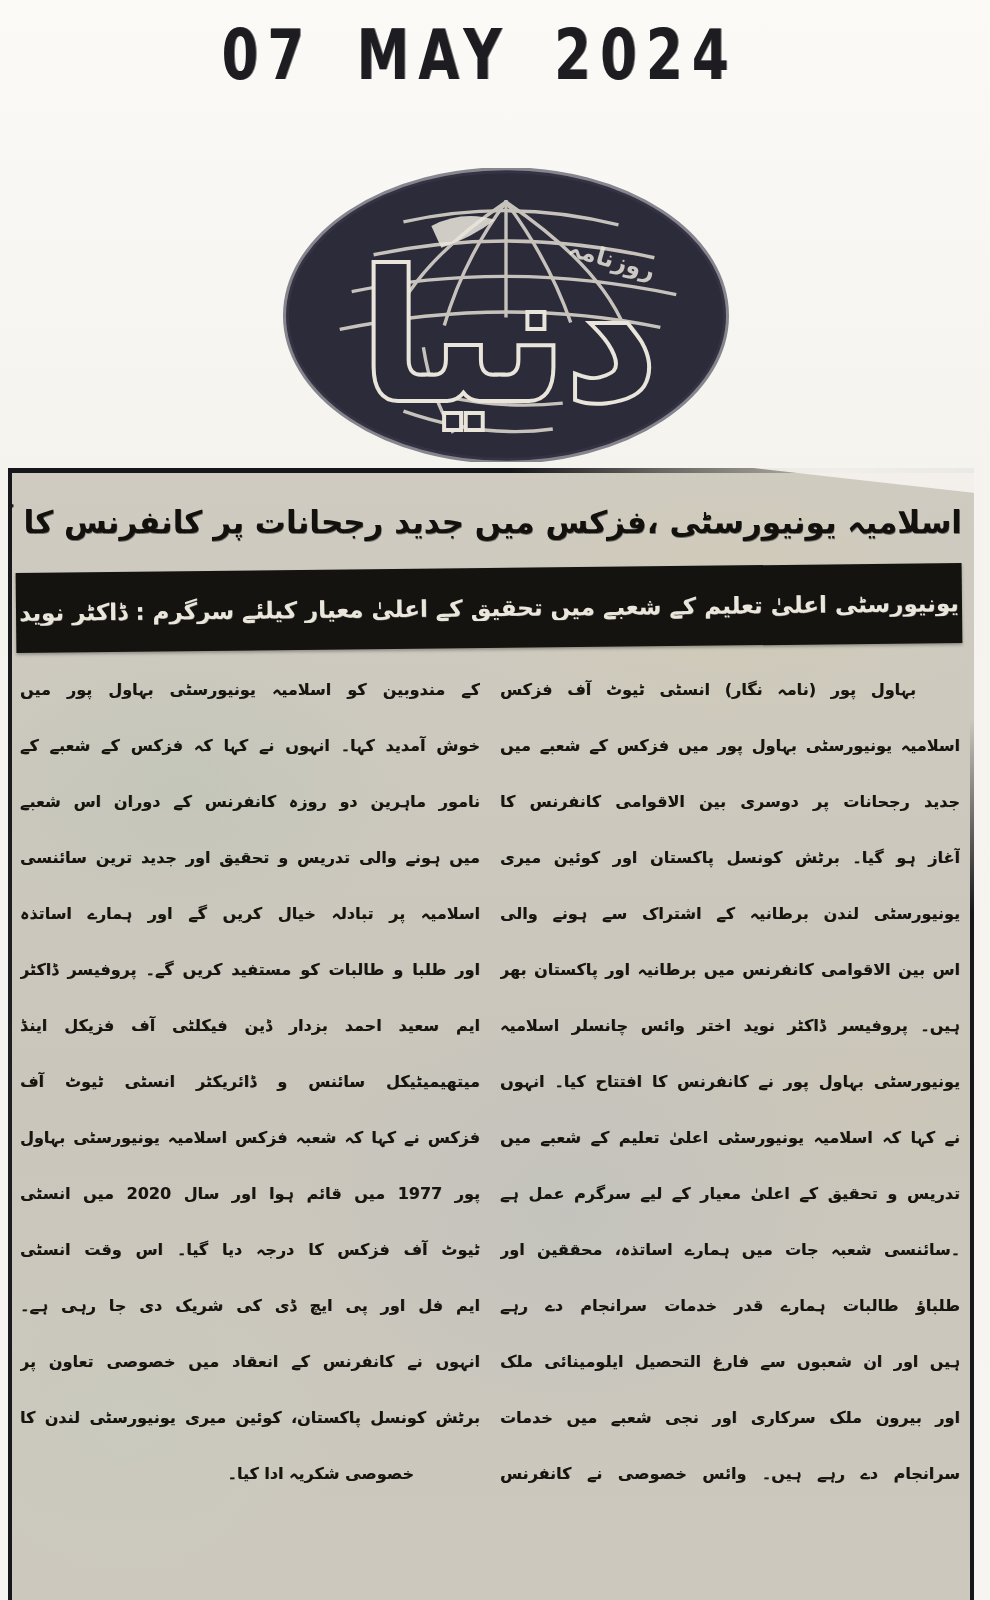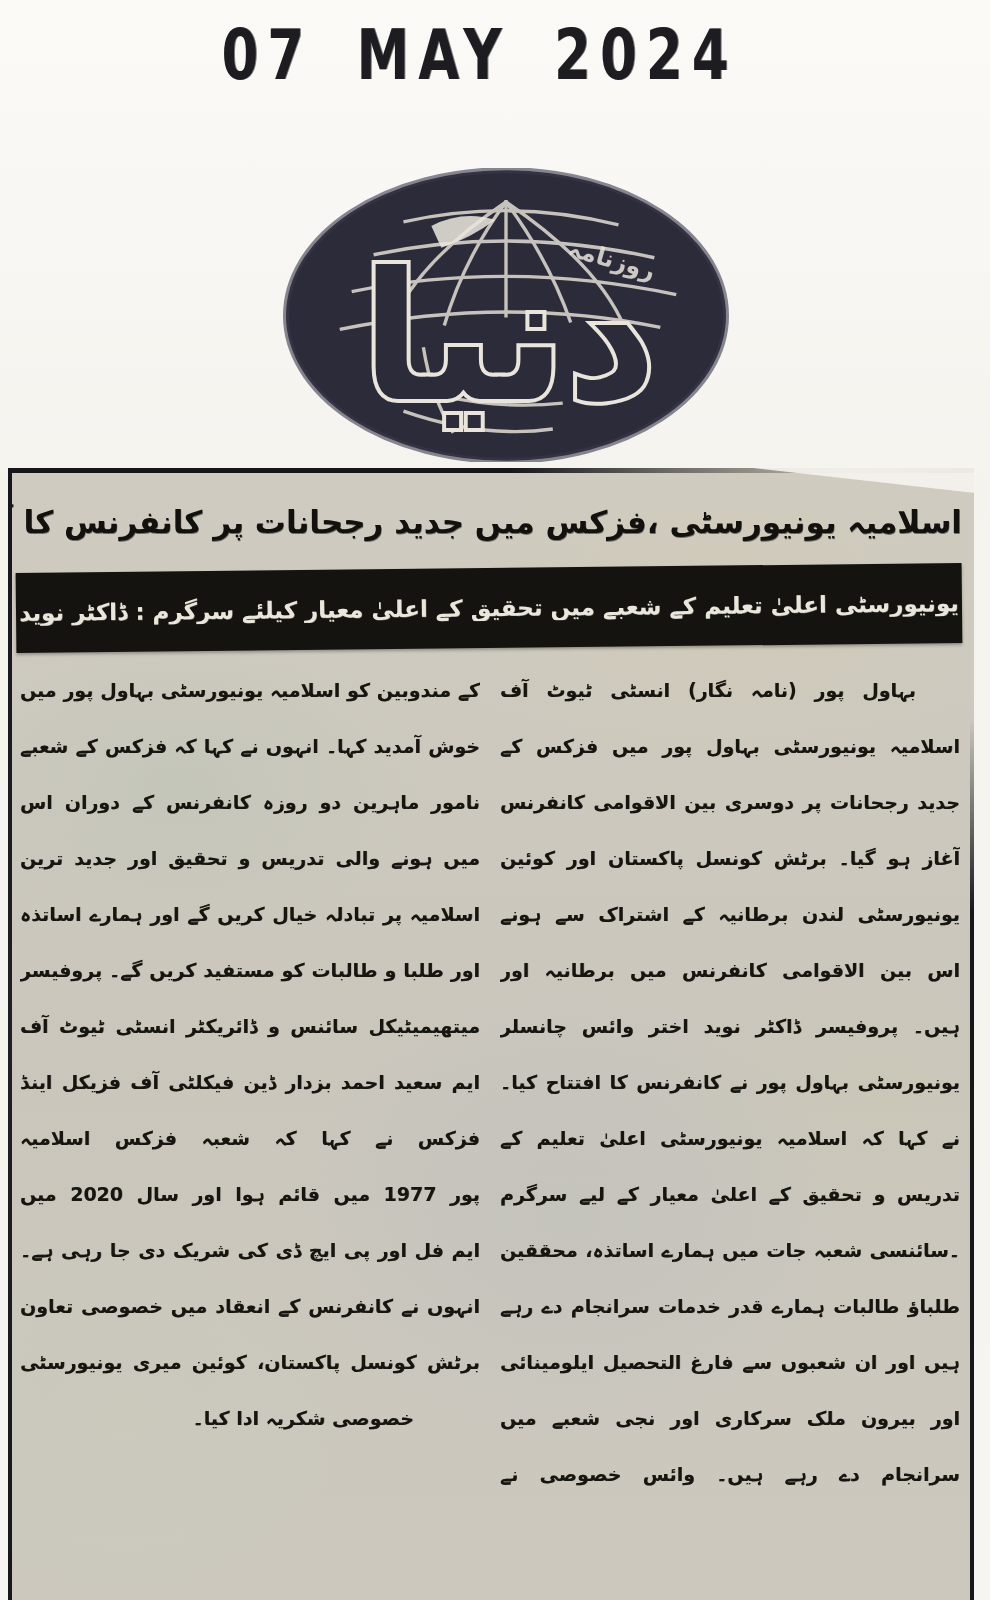--- a/index.html
+++ b/index.html
@@ -65,21 +65,21 @@
     text-shadow:.5px .5px 0 rgba(234,230,220,.4);
   }
   .cols{
     display:flex;direction:rtl;gap:20px;
     padding:14px 14px 0 12px;
   }
   .col{flex:1;min-width:0;}
   .line{
     height:56px;line-height:56px;overflow:hidden;
     direction:rtl;text-align:justify;text-align-last:justify;
-    font-size:19px;font-weight:bold;color:#17150f;
+    font-size:16px;font-weight:bold;color:#17150f;
     text-shadow:.4px .4px 0 rgba(23,21,15,.45);
   }
   .col-right .line:first-child{padding-right:44px;}
   .col-left .line:last-child{text-align-last:right;padding-right:66px;}
 </style>
 </head>
 <body>
 
 <div class="date-stamp">07 MAY 2024</div>
 
@@ -137,23 +137,24 @@
         <div class="line">اور بیرون ملک سرکاری اور نجی شعبے میں خدمات</div>
         <div class="line">سرانجام دے رہے ہیں۔ وائس خصوصی نے کانفرنس</div>
       </div>
     <div class="col col-left">
         <div class="line">کے مندوبین کو اسلامیہ یونیورسٹی بہاول پور میں</div>
         <div class="line">خوش آمدید کہا۔ انہوں نے کہا کہ فزکس کے شعبے کے</div>
         <div class="line">نامور ماہرین دو روزہ کانفرنس کے دوران اس شعبے</div>
         <div class="line">میں ہونے والی تدریس و تحقیق اور جدید ترین سائنسی</div>
         <div class="line">اسلامیہ پر تبادلہ خیال کریں گے اور ہمارے اساتذہ</div>
         <div class="line">اور طلبا و طالبات کو مستفید کریں گے۔ پروفیسر ڈاکٹر</div>
+        <div class="line">ایم سعید احمد بزدار ڈین فیکلٹی آف فزیکل اینڈ</div>
         <div class="line">میتھیمیٹیکل سائنس و ڈائریکٹر انسٹی ٹیوٹ آف</div>
-        <div class="line">ایم سعید احمد بزدار ڈین فیکلٹی آف فزیکل اینڈ</div>
         <div class="line">فزکس نے کہا کہ شعبہ فزکس اسلامیہ یونیورسٹی بہاول</div>
         <div class="line">پور 1977 میں قائم ہوا اور سال 2020 میں انسٹی</div>
+        <div class="line">ٹیوٹ آف فزکس کا درجہ دیا گیا۔ اس وقت انسٹی</div>
         <div class="line">ایم فل اور پی ایچ ڈی کی شریک دی جا رہی ہے۔</div>
         <div class="line">انہوں نے کانفرنس کے انعقاد میں خصوصی تعاون پر</div>
         <div class="line">برٹش کونسل پاکستان، کوئین میری یونیورسٹی لندن کا</div>
         <div class="line">خصوصی شکریہ ادا کیا۔</div>
       </div>
   </div>
 </div>
 
 </body></html>

